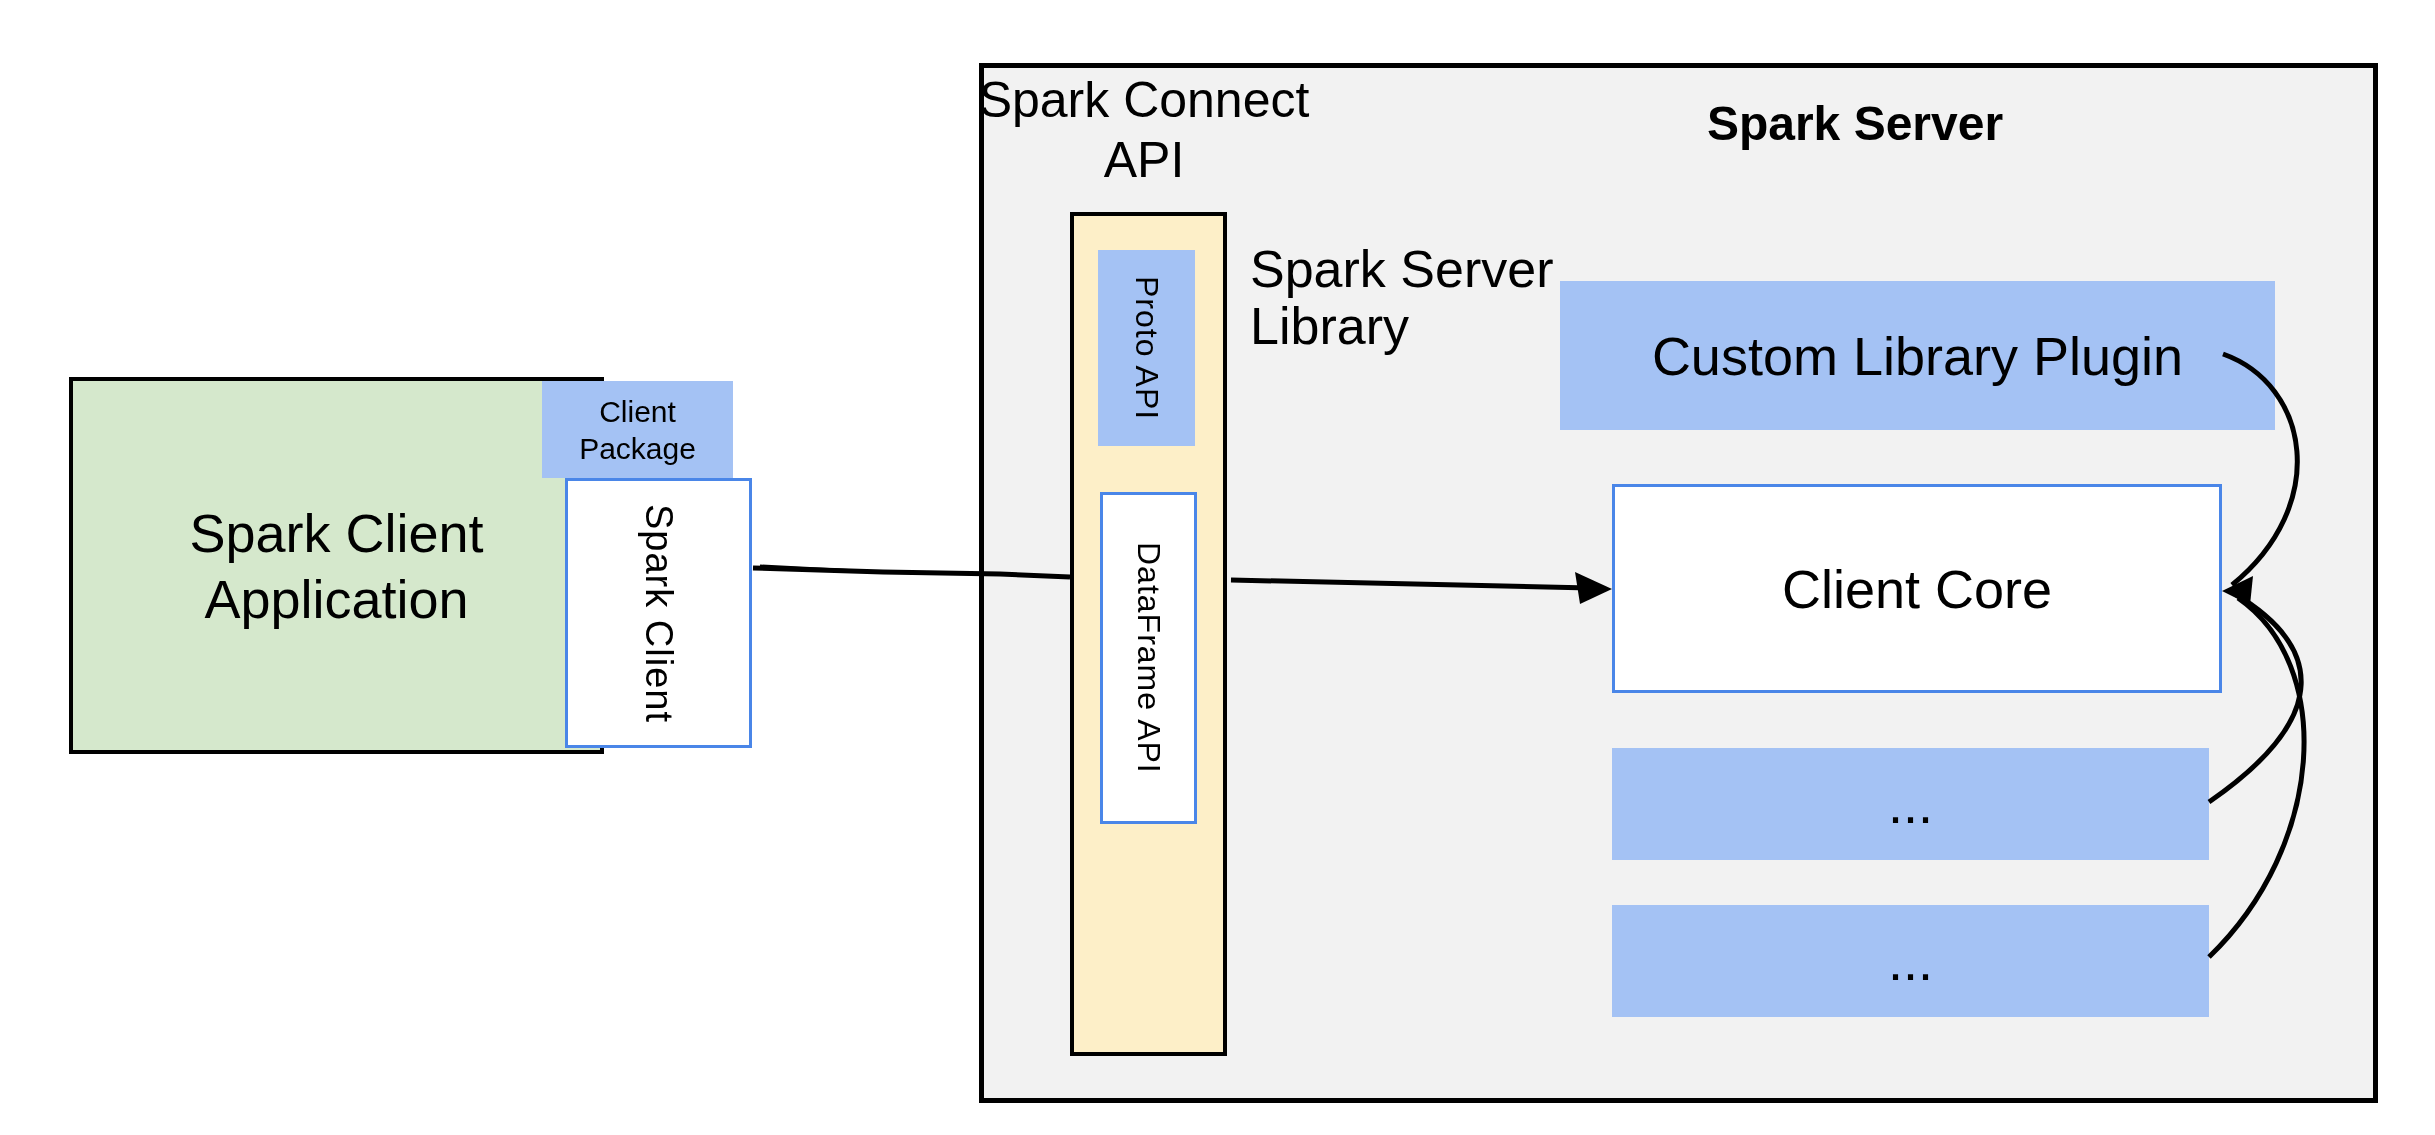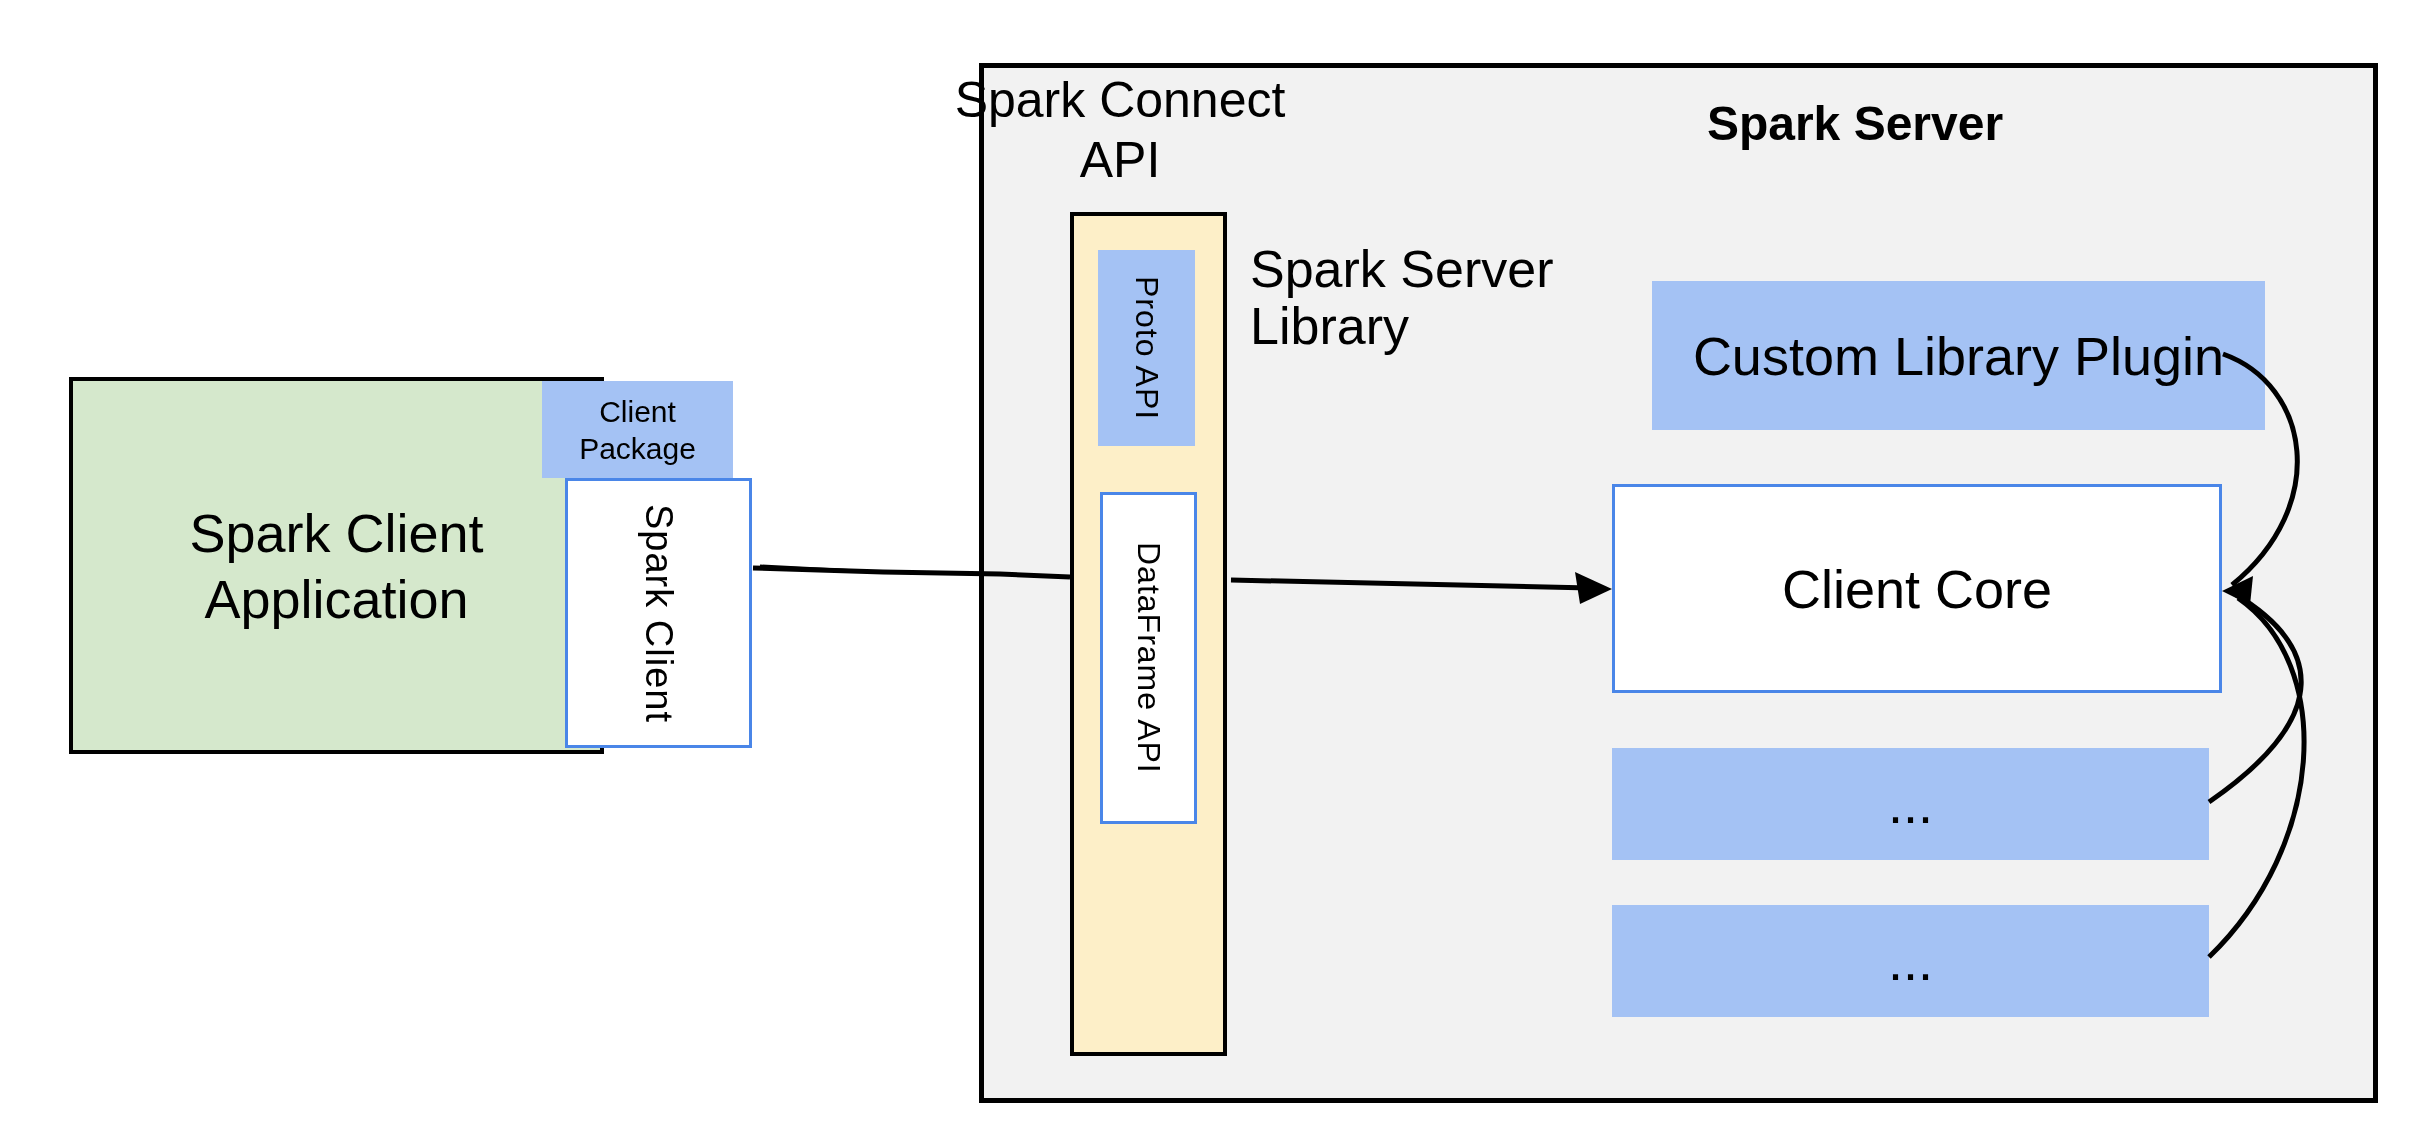--- a/index.html
+++ b/index.html
@@ -35,21 +35,21 @@
     letter-spacing:1px;
   }
   #spark-client-box .vtext{font-size:38px;}
 
   
   #server-container{
     left:979px;top:63px;width:1399px;height:1040px;
     background:#f2f2f2;border:5px solid #000;z-index:0;
   }
   #connect-api-label{
-    left:920px;top:70px;width:400px;
+    left:944px;top:70px;width:400px;
     font-size:50px;line-height:60px;text-align:center;z-index:3;
   }
   #server-title{
     left:1655px;top:96px;width:400px;
     font-size:48px;font-weight:bold;text-align:center;z-index:3;
   }
 
   
   #library-box{
     left:1070px;top:212px;width:157px;height:844px;
@@ -65,21 +65,21 @@
     background:#fff;border:3px solid #4a86e8;z-index:2;
   }
   #dataframe-box .vtext{font-size:32px;}
   #library-caption{
     left:1250px;top:241px;width:420px;
     font-size:52px;line-height:57px;z-index:3;
   }
 
   
   #plugin-box{
-    left:1652px;top:281px;width:613px;height:149px;
+    left:1560px;top:281px;width:715px;height:149px;
     background:#a4c2f4;font-size:54px;z-index:2;
   }
   #core-box{
     left:1612px;top:484px;width:610px;height:209px;
     background:#fff;border:3px solid #4a86e8;font-size:54px;z-index:2;
   }
   #dots-box-1{left:1612px;top:748px;width:597px;height:112px;background:#a4c2f4;font-size:54px;z-index:2;}
   #dots-box-2{left:1612px;top:905px;width:597px;height:112px;background:#a4c2f4;font-size:54px;z-index:2;}
 
   #connector-layer{

